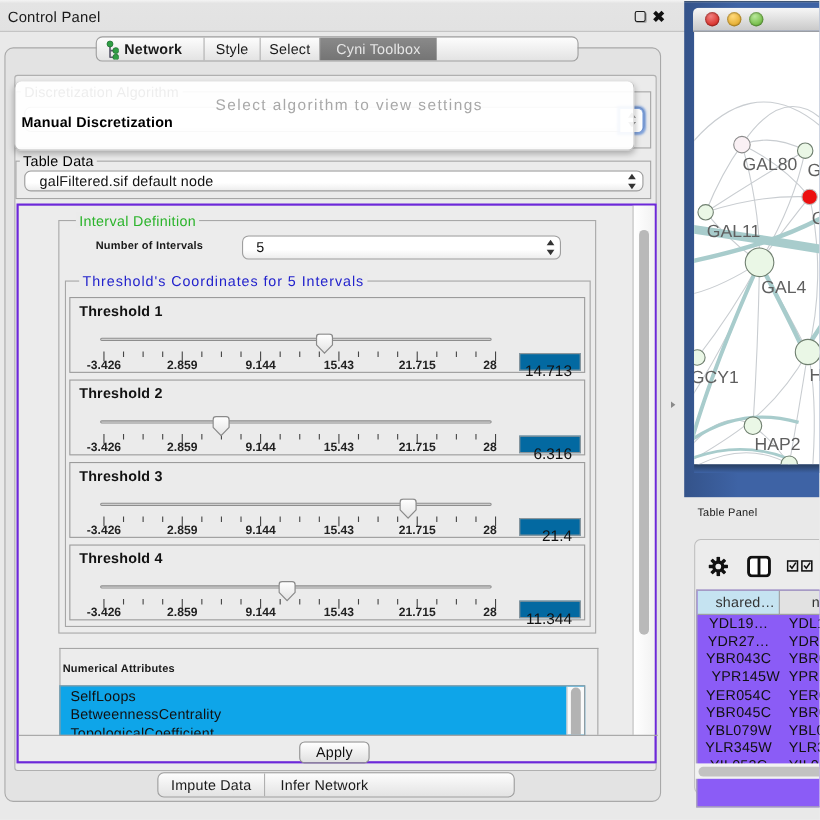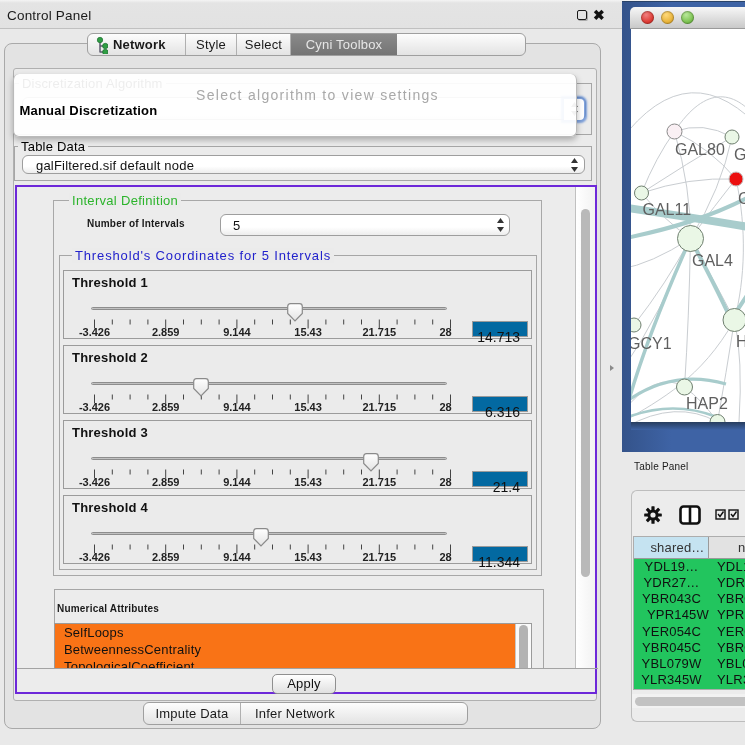--- a/index.html
+++ b/index.html
@@ -45,42 +45,42 @@
 
   
   .tpanel { position:absolute; left:46px; width:469px; height:69px; border:1px solid #9b9b9b; background:#ebebeb; }
   .tpanel .tlabel { position:absolute; left:8px; top:3.5px; font-size:13px; font-weight:bold; letter-spacing:0.2px; color:#111; }
   .tpanel .track { position:absolute; left:27px; top:36px; width:356px; height:3px; background:linear-gradient(#999999,#e8e8e8); border:1px solid #8d8d8d; border-radius:2.5px; }
   .tpanel .tfield { position:absolute; left:408px; top:31px; width:56px; height:16px; background:#0369a1; border:1px solid #9a9a9a; font-size:14px; color:#111; text-align:right; line-height:30px; padding-right:7px;margin-top:19px; }
   .tpanel .ticklbl { position:absolute; top:55px; font-size:11px; font-weight:bold; color:#222; transform:translateX(-50%); letter-spacing:0; }
   .thumb { position:absolute; top:32px; width:16px; height:19px; }
 
   
-  #attrlist { left:37px; top:436px; width:478px; height:46px; background:#f97316; border:1px solid #9b9b9b; font-size:13px; letter-spacing:0.2px; color:#111; overflow:hidden; }
+  #attrlist { left:37px; top:436px; width:478px; height:46px; background:#0ea5e9; border:1px solid #9b9b9b; font-size:13px; letter-spacing:0.2px; color:#111; overflow:hidden; }
   #attrlist .row { padding-left:9px; height:17px; line-height:17px; }
   #listsb { position:absolute; right:0; top:0; width:16px; height:100%; background:#fafafa; border-left:1px solid #c8c8c8; }
   #listsb .th { position:absolute; left:3px; top:1px; width:9px; height:60px; background:#b3b3b3; border-radius:5px; }
 
   
   #applybtn { left:255px; top:487px; width:64px; height:20px; background:linear-gradient(#ffffff,#e0e0e0); border:1px solid #8f8f8f; border-radius:5px; font-size:13px; letter-spacing:0.2px; color:#111; text-align:center; line-height:18px; }
 
   
   #popup { left:13px; top:74px; width:564px; height:63px; background:rgba(255,255,255,0.93); border:1px solid #bababa; border-top:none; border-radius:6px; box-shadow:0 3px 6px rgba(0,0,0,0.28); }
   #popup .it { position:absolute; font-size:13px; letter-spacing:0.2px; }
 
   
   #netwin { left:622px; top:1px; width:123px; height:451px; background:linear-gradient(90deg,#34538a,#3e63a5 40%); border-top:1px solid #2a4368; }
   #nettitle { position:absolute; left:8px; top:5px; width:115px; height:22px; background:linear-gradient(#f7f7f7,#c9c9c9); border-top-left-radius:5px; border-bottom:1px solid #9a9a9a; }
   .light { position:absolute; top:4px; width:13px; height:13px; border-radius:50%; box-shadow: inset 0 0 1px 1px rgba(0,0,0,0.25); }
   #netcontent { position:absolute; left:9px; top:27px; width:114px; height:393px; background:#fff; }
 
   
   #tablepanel-title { left:634px; top:461px; }
   #tablecontainer { left:631px; top:490px; width:114px; height:232px; background:#ececec; border:1px solid #bdbdbd; border-radius:6px 0 0 6px; border-right:none; }
-  #tbl { position:absolute; left:1px; top:45px; width:113px; height:154px; background:#22c55e; border:1px solid #adadad; border-right:none; overflow:hidden; }
+  #tbl { position:absolute; left:1px; top:45px; width:113px; height:198px; background:#8b5cf6; border:1px solid #adadad; border-right:none; overflow:hidden; }
   .hcell { position:absolute; top:0; height:22px; border-right:1px solid #9a9a9a; border-bottom:1px solid #9a9a9a; font-size:13px; letter-spacing:0.2px; color:#333; text-align:center; line-height:22px; }
   .trow { position:absolute; font-size:13px; letter-spacing:0.2px; color:#111; white-space:nowrap; }
   #hscroll { position:absolute; left:0px; top:203px; width:113px; height:14px; background:#f2f2f2; }
   #hthumb { position:absolute; left:3px; top:3px; width:120px; height:9px; background:#c2c2c2; border-radius:5px; }
 </style>
 </head>
 <body>
 
 <div class="abs" id="titlebar"></div>
 <div class="abs txt13" id="tb-text">Control Panel</div>

